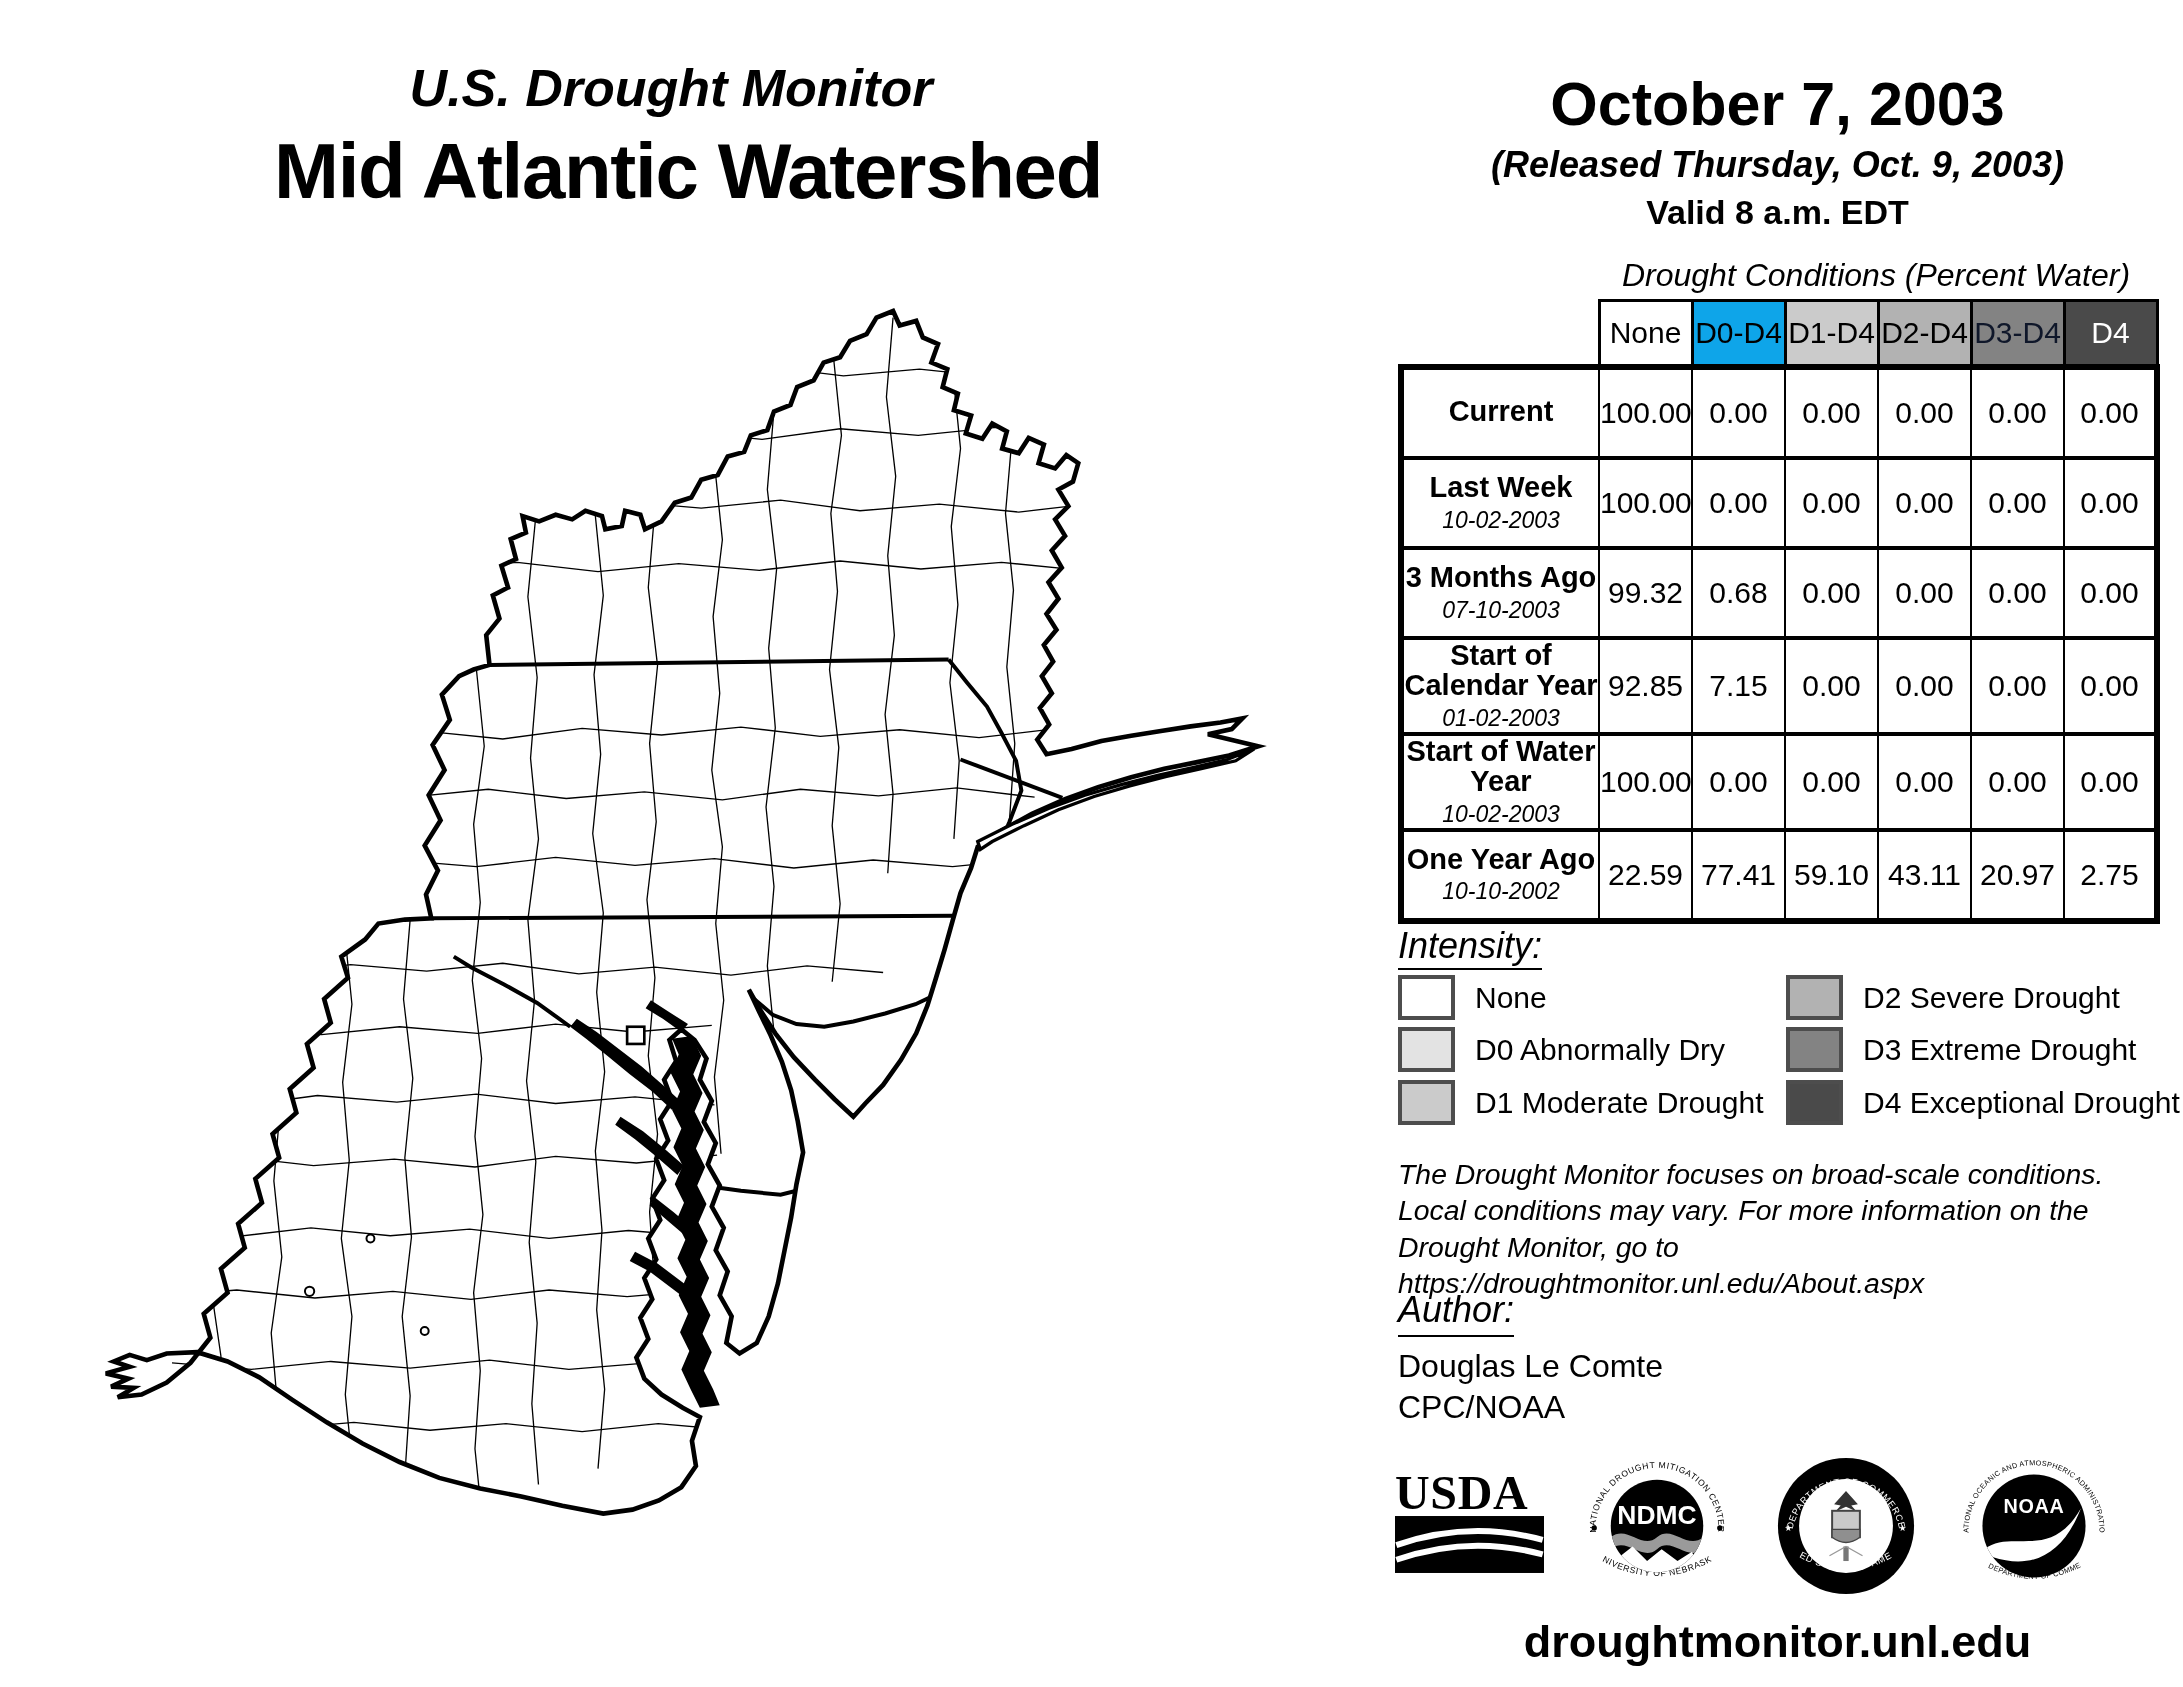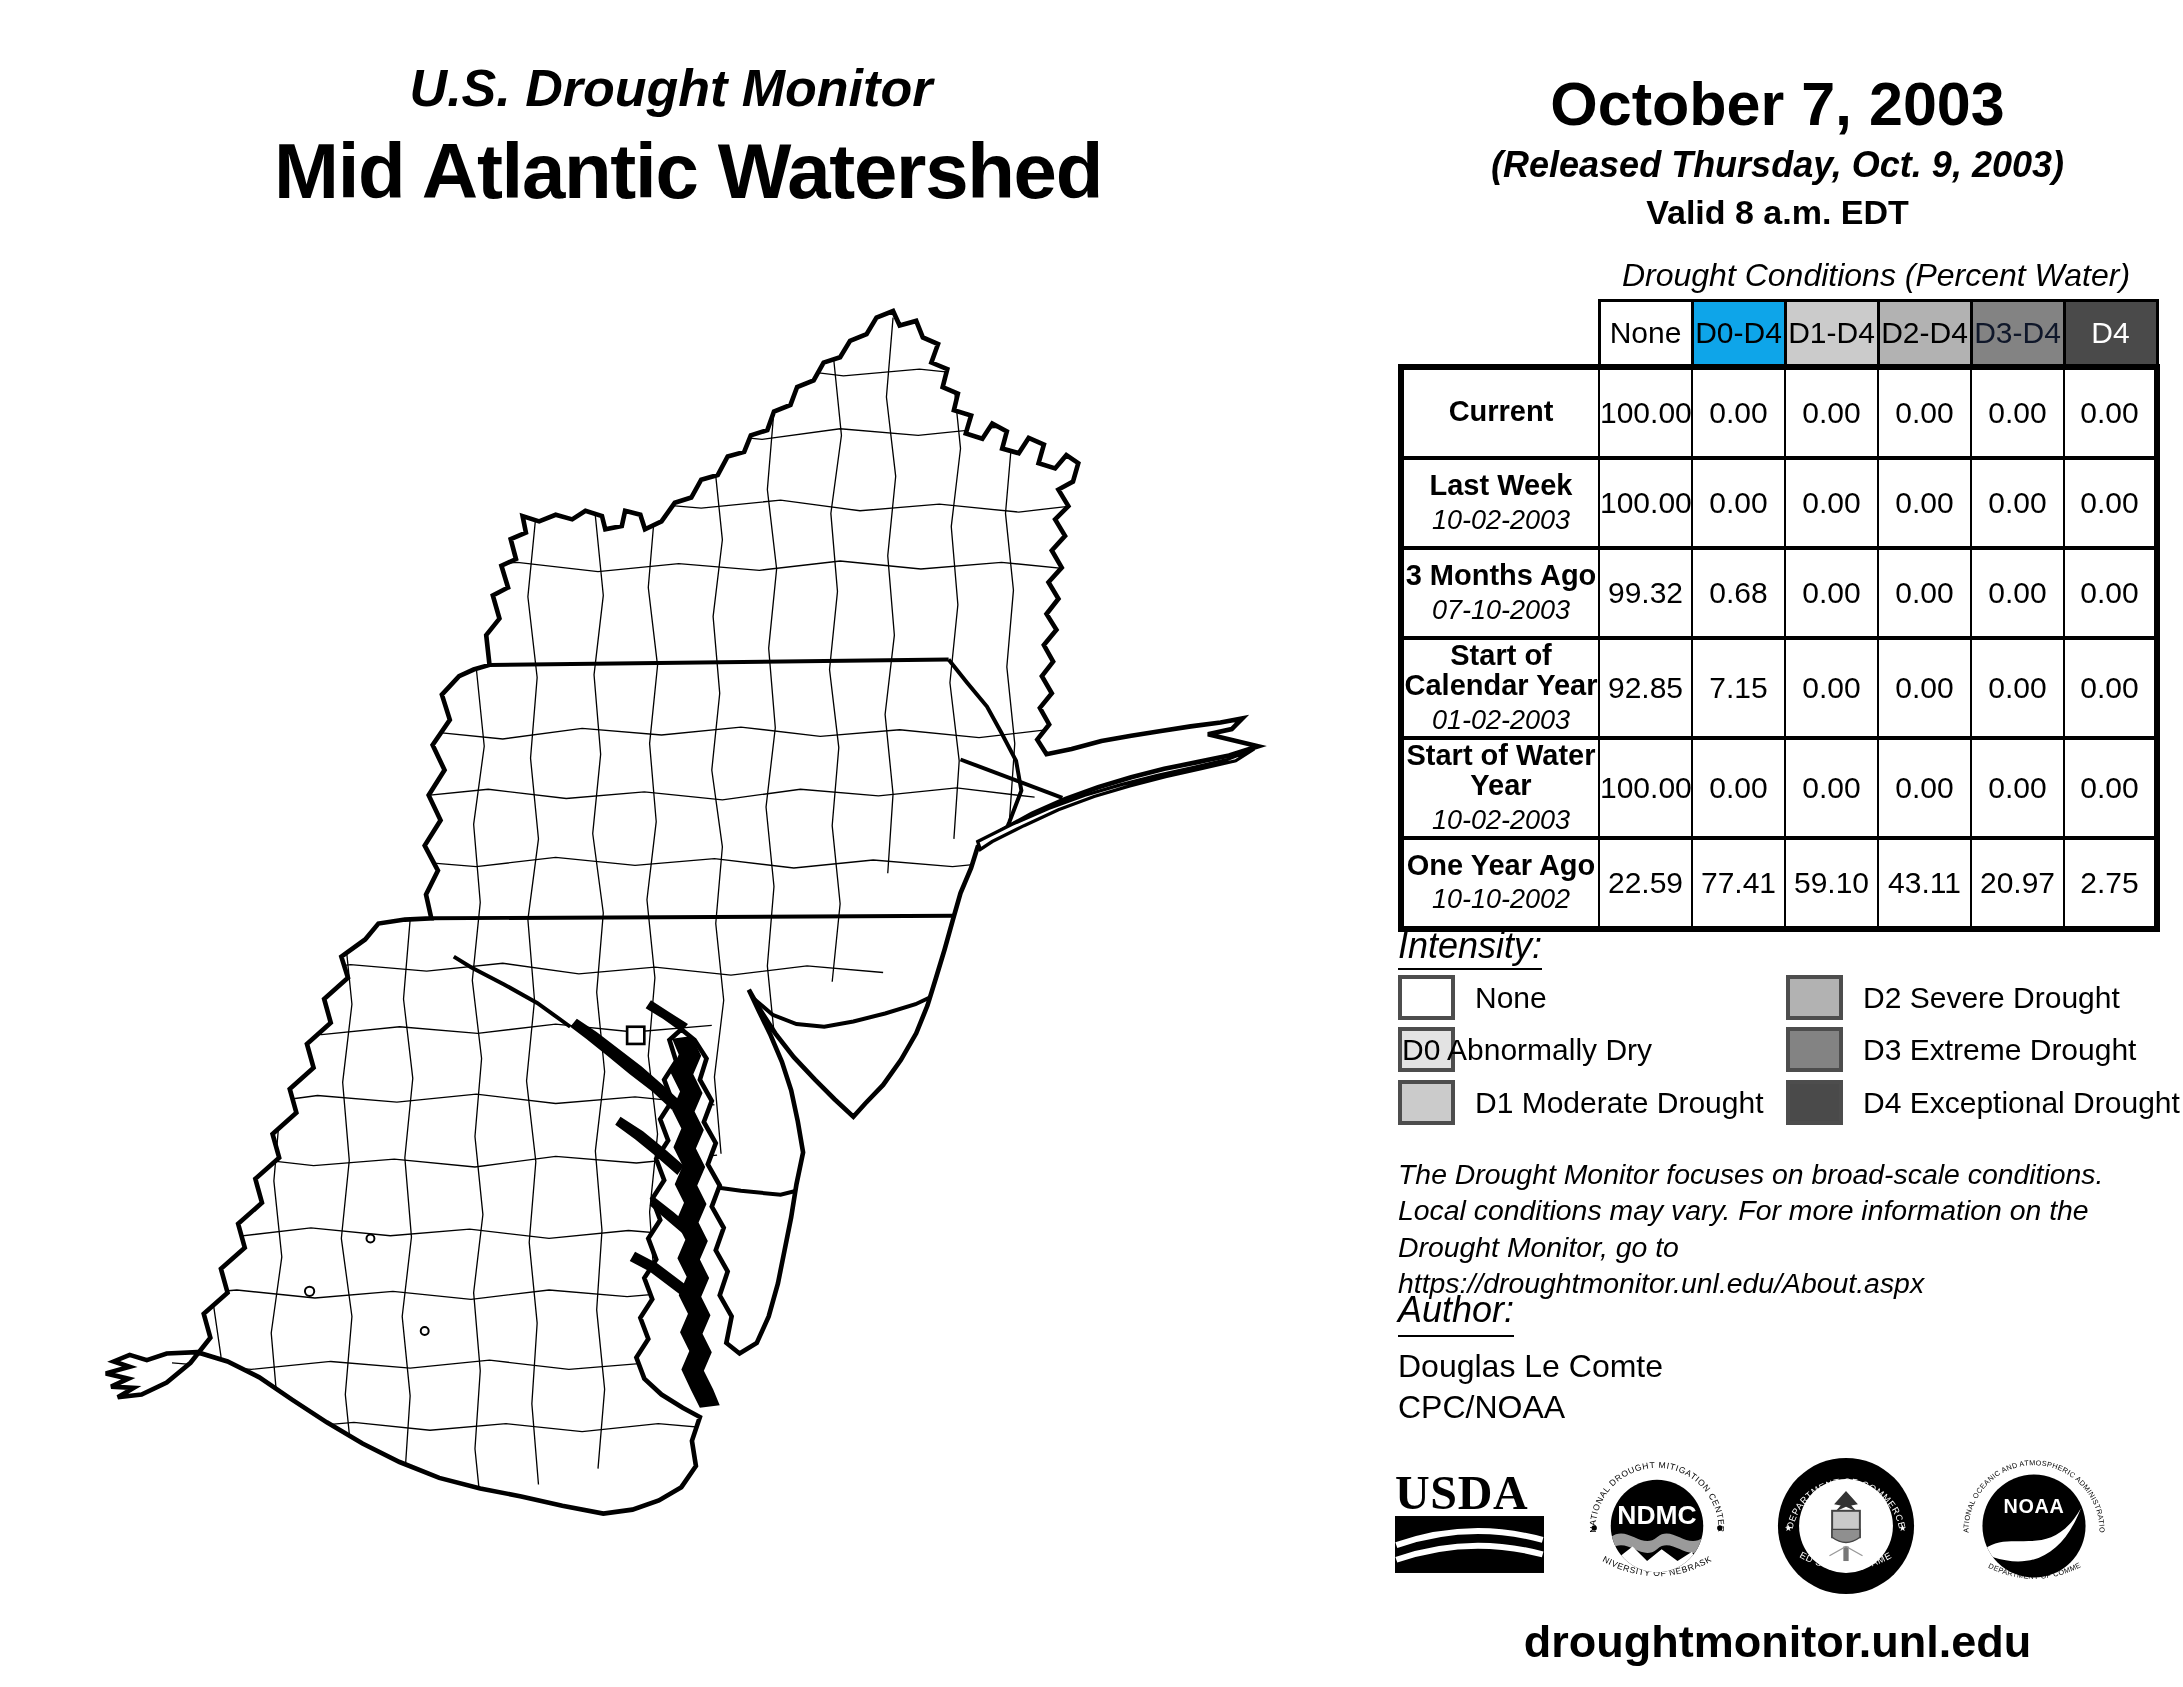--- a/index.html
+++ b/index.html
@@ -25,21 +25,21 @@
   table.dm th,table.dm td{padding:0;text-align:center;vertical-align:middle;}
   thead th{border:3.3px solid #000;height:62px;font-size:30px;font-weight:normal;}
   thead th.blank{border:0;background:#fff;}
   tbody th,tbody td{border-style:solid;border-color:#000;border-width:4.6px 2.6px;
            height:86px;font-size:30px;font-weight:normal;background:#fff;}
   tbody tr:first-child th,tbody tr:first-child td{border-top-width:6px;}
   tbody tr:last-child th,tbody tr:last-child td{border-bottom-width:6px;}
   tbody th{border-left-width:6px;margin-left:25px;}
   tbody td:last-child{border-right-width:6px;}
   .lab{font-weight:bold;font-size:29px;line-height:1.05;}
-  .dt{font-style:italic;font-size:27px;margin-top:4px;}
+  .dt{font-style:italic;font-size:23px;margin-top:4px;}
   
   .int-title{left:1398px;top:925px;font-size:36px;font-style:italic;
              border-bottom:2.6px solid #000;padding-bottom:1.3px;}
   .sw{width:57px;height:45px;border:4.6px solid #4d4d4d;box-sizing:border-box;}
   .leg-lab{font-size:30px;line-height:46px;white-space:nowrap;}
   
   .notes{left:1398px;top:1156px;width:781px;font-size:28.4px;font-style:italic;
          line-height:1.28;}
   .auth-title{left:1398px;top:1289px;font-size:36px;font-style:italic;
          border-bottom:2.6px solid #000;padding-bottom:4px;}
@@ -235,21 +235,21 @@
       <td>2.75</td>
     </tr>
   </tbody>
 </table>
 
 <div class="abs int-title">Intensity:</div>
 
 <div class="abs sw" style="left: 1398px; top: 975px; background-color: rgb(255, 255, 255);"></div>
 <div class="abs leg-lab" style="left:1475px;top:975px;">None</div>
 <div class="abs sw" style="left: 1398px; top: 1027px; background-color: rgb(227, 227, 227);"></div>
-<div class="abs leg-lab" style="left:1402px;top:1027px;">D0 Abnormally Dry</div>
+<div class="abs leg-lab" style="left:1475px;top:1027px;">D0 Abnormally Dry</div>
 <div class="abs sw" style="left: 1398px; top: 1080px; background-color: rgb(203, 203, 203);"></div>
 <div class="abs leg-lab" style="left:1475px;top:1080px;">D1 Moderate Drought</div>
 <div class="abs sw" style="left: 1786px; top: 975px; background-color: rgb(178, 178, 178);"></div>
 <div class="abs leg-lab" style="left:1863px;top:975px;">D2 Severe Drought</div>
 <div class="abs sw" style="left: 1786px; top: 1027px; background-color: rgb(131, 131, 131);"></div>
 <div class="abs leg-lab" style="left:1863px;top:1027px;">D3 Extreme Drought</div>
 <div class="abs sw" style="left: 1786px; top: 1080px; background-color: rgb(74, 74, 74);"></div>
 <div class="abs leg-lab" style="left:1863px;top:1080px;">D4 Exceptional Drought</div>
 
 <div class="abs notes">

